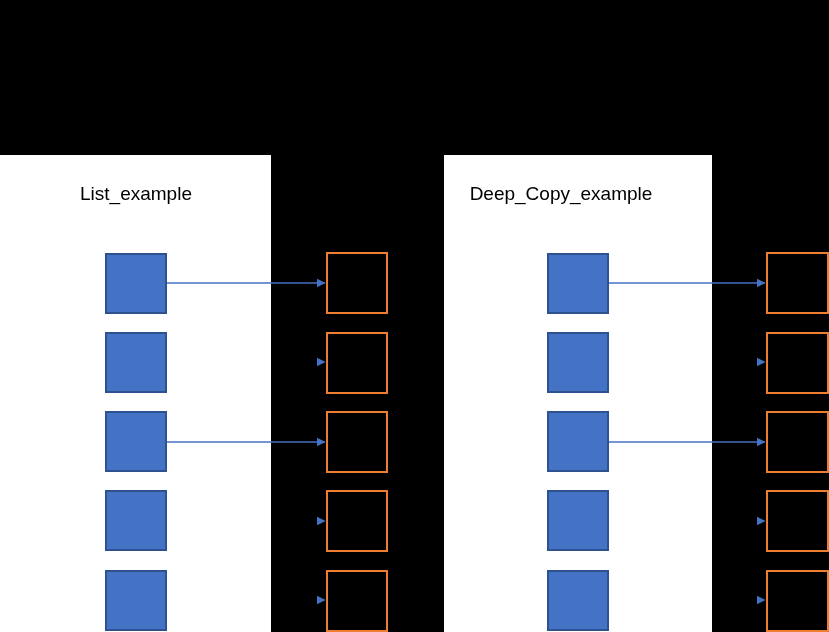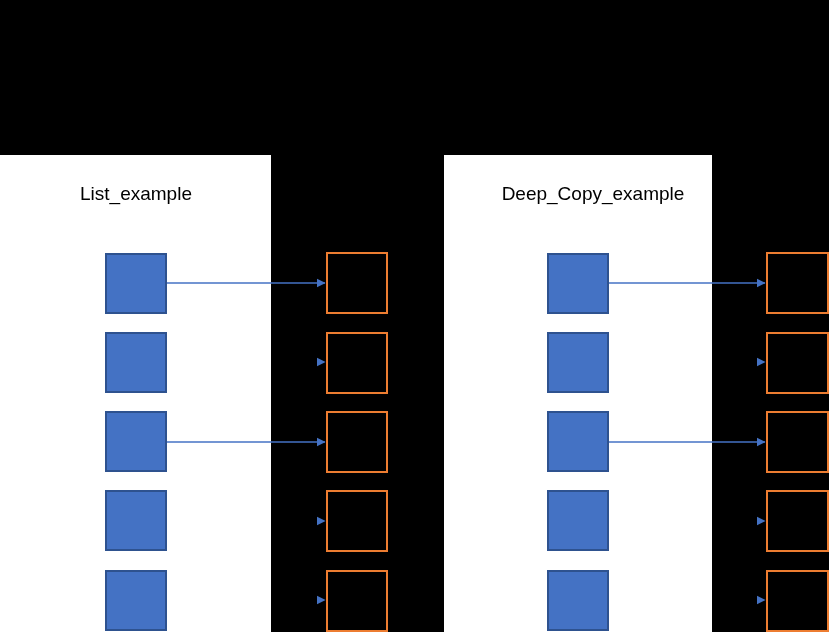--- a/index.html
+++ b/index.html
@@ -65,21 +65,21 @@
     <div class="node-orange" style="left: 326px; top: 212px; width: 62px; height: 62px; background: rgb(0, 0, 0); border-color: rgb(237, 125, 49);"></div>
     <div class="node-blue" style="left: 105px; top: 292px; width: 62px; height: 61px; background: rgb(68, 114, 196); border-color: rgb(46, 82, 143);"></div>
     <div class="node-orange" style="left: 326px; top: 292px; width: 62px; height: 62px; background: rgb(0, 0, 0); border-color: rgb(237, 125, 49);"></div>
     <div class="node-blue" style="left: 105px; top: 371px; width: 62px; height: 61px; background: rgb(68, 114, 196); border-color: rgb(46, 82, 143);"></div>
     <div class="node-orange" style="left: 326px; top: 371px; width: 62px; height: 62px; background: rgb(0, 0, 0); border-color: rgb(237, 125, 49);"></div>
     <div class="node-blue" style="left: 105px; top: 450px; width: 62px; height: 61px; background: rgb(68, 114, 196); border-color: rgb(46, 82, 143);"></div>
     <div class="node-orange" style="left: 326px; top: 450px; width: 62px; height: 62px; background: rgb(0, 0, 0); border-color: rgb(237, 125, 49);"></div>
     <div class="node-blue" style="left: 105px; top: 530px; width: 62px; height: 61px; background: rgb(68, 114, 196); border-color: rgb(46, 82, 143);"></div>
     <div class="node-orange" style="left: 326px; top: 530px; width: 62px; height: 62px; background: rgb(0, 0, 0); border-color: rgb(237, 125, 49);"></div>
     <div class="panel" style="left: 444px; top: 115px; width: 268px; height: 511px; background: rgb(255, 255, 255);"></div>
-    <div class="panel-title" style="left: 433px; top: 143px; width: 320px; color: rgb(0, 0, 0);">Deep_Copy_example</div>
+    <div class="panel-title" style="left: 401px; top: 143px; width: 320px; color: rgb(0, 0, 0);">Deep_Copy_example</div>
     <div class="node-blue" style="left: 547px; top: 213px; width: 62px; height: 61px; background: rgb(68, 114, 196); border-color: rgb(46, 82, 143);"></div>
     <div class="node-orange" style="left: 766px; top: 212px; width: 63px; height: 62px; background: rgb(0, 0, 0); border-color: rgb(237, 125, 49);"></div>
     <div class="node-blue" style="left: 547px; top: 292px; width: 62px; height: 61px; background: rgb(68, 114, 196); border-color: rgb(46, 82, 143);"></div>
     <div class="node-orange" style="left: 766px; top: 292px; width: 63px; height: 62px; background: rgb(0, 0, 0); border-color: rgb(237, 125, 49);"></div>
     <div class="node-blue" style="left: 547px; top: 371px; width: 62px; height: 61px; background: rgb(68, 114, 196); border-color: rgb(46, 82, 143);"></div>
     <div class="node-orange" style="left: 766px; top: 371px; width: 63px; height: 62px; background: rgb(0, 0, 0); border-color: rgb(237, 125, 49);"></div>
     <div class="node-blue" style="left: 547px; top: 450px; width: 62px; height: 61px; background: rgb(68, 114, 196); border-color: rgb(46, 82, 143);"></div>
     <div class="node-orange" style="left: 766px; top: 450px; width: 63px; height: 62px; background: rgb(0, 0, 0); border-color: rgb(237, 125, 49);"></div>
     <div class="node-blue" style="left: 547px; top: 530px; width: 62px; height: 61px; background: rgb(68, 114, 196); border-color: rgb(46, 82, 143);"></div>
     <div class="node-orange" style="left: 766px; top: 530px; width: 63px; height: 62px; background: rgb(0, 0, 0); border-color: rgb(237, 125, 49);"></div>

